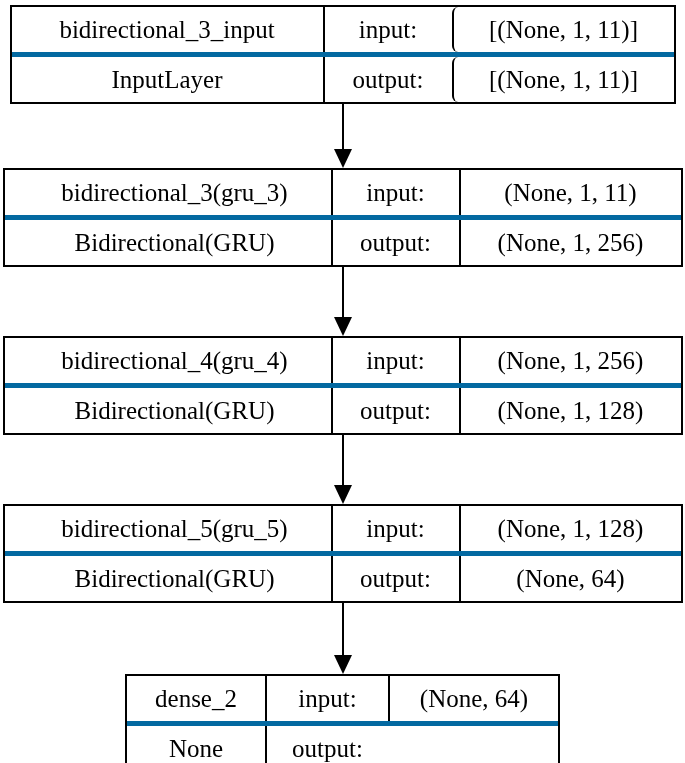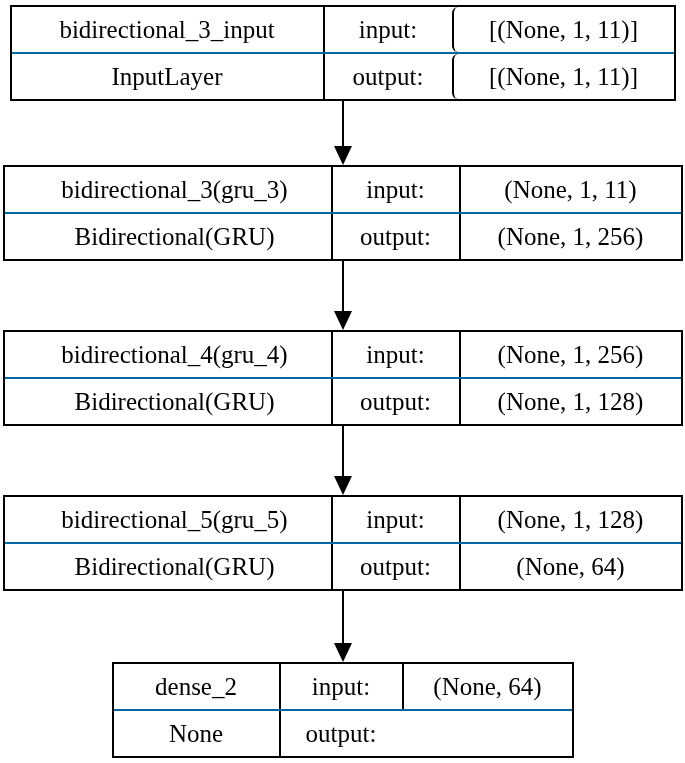--- a/index.html
+++ b/index.html
@@ -27,21 +27,21 @@
   .node {
     border: 2px solid #000000;
     background: #ffffff;
     flex: none;
   }
   .row {
     display: flex;
     height: 45px;
   }
   .row + .row {
-    border-top: 2px solid #0369a1;
+    border-top: 5px solid #0369a1;
   }
   .cell {
     box-sizing: border-box;
     display: flex;
     align-items: center;
     justify-content: center;
     font-size: 25px;
     line-height: 1;
     white-space: nowrap;
   }
@@ -50,21 +50,21 @@
   }
   
   .node-a .c1 { width: 311px; }
   .node-a .c2 { width: 129px; }
   .node-a .c3 { width: 222px; border-radius: 6px; }
   
   .node-b .c1 { width: 326px; padding-left: 14px; }
   .node-b .c2 { width: 128px; }
   .node-b .c3 { width: 222px; }
   
-  .node-c .c1 { width: 165px; }
+  .node-c .c1 { width: 138px; }
   .node-c .c2 { width: 123px; }
   .node-c .c3 { width: 170px; }
   
   .arrow {
     display: flex;
     flex-direction: column;
     align-items: center;
     flex: none;
   }
   .arrow-line {

